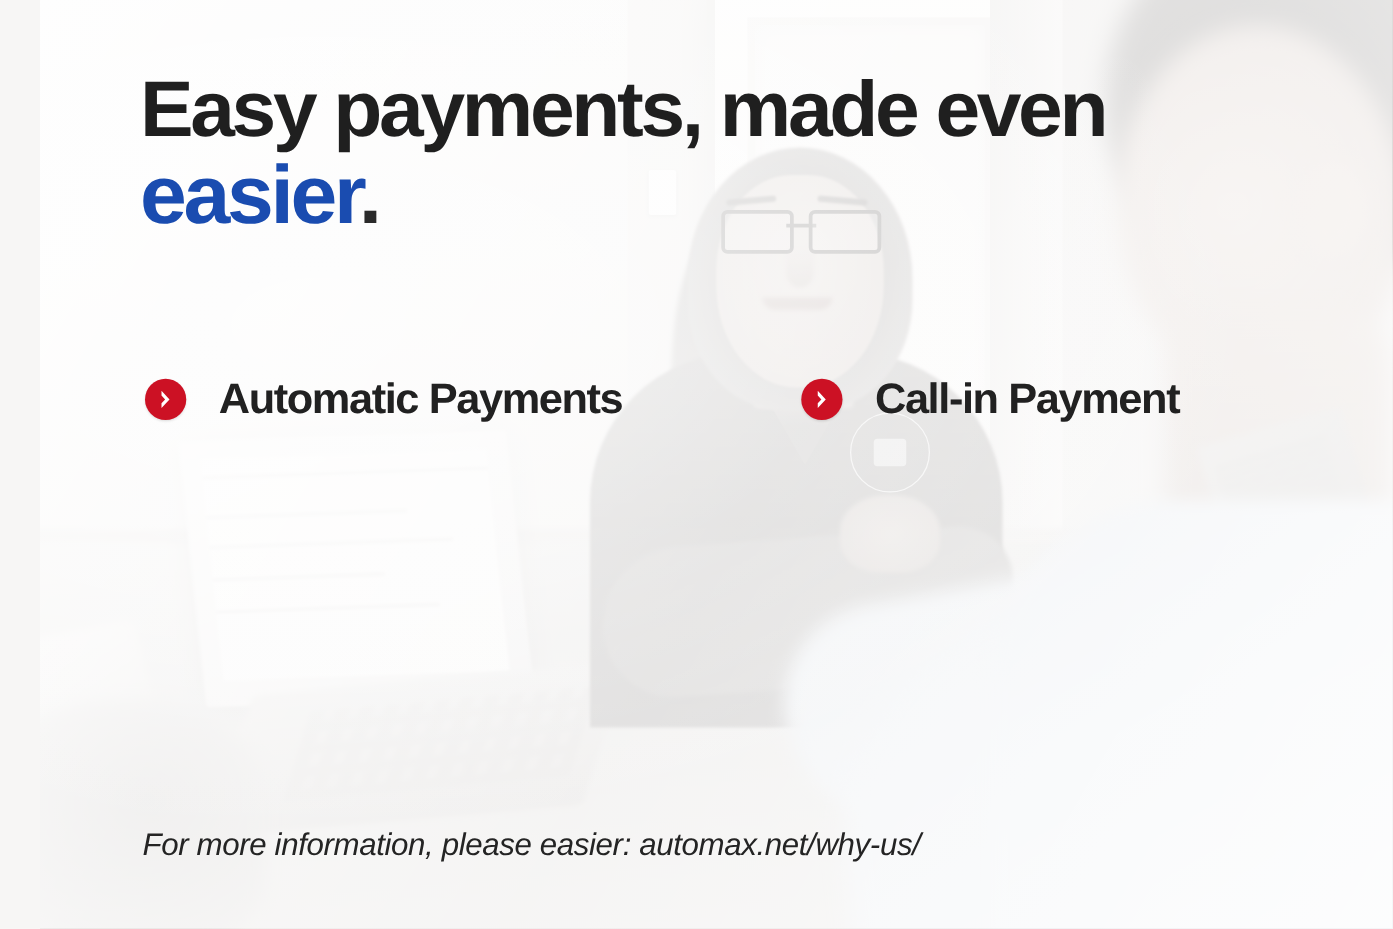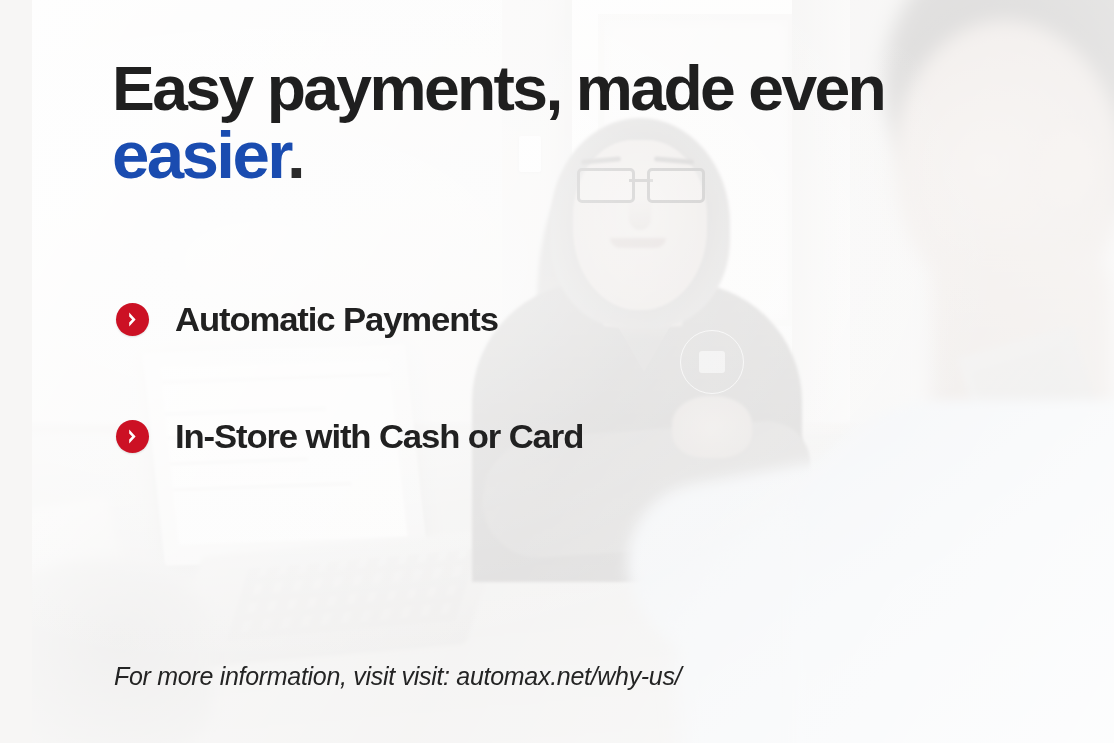--- a/index.html
+++ b/index.html
@@ -370,32 +370,30 @@
 
       <div class="brow">
         <div class="bitem col1">
           <span class="ico">
             <svg width="33" height="33" viewBox="0 0 33 33" aria-hidden="true">
               <path d="M13.2 9.6 L19.6 16.5 L13.2 23.4 L13.2 19.6 L16.1 16.5 L13.2 13.4 Z" fill="#ffffff"></path>
             </svg>
           </span>
           <span class="txt">Automatic Payments</span>
         </div>
-      </div>
-
-
-      <div class="brow">
-        <div class="bitem col1">
+        <div class="bitem col2">
           <span class="ico">
             <svg width="33" height="33" viewBox="0 0 33 33" aria-hidden="true">
               <path d="M13.2 9.6 L19.6 16.5 L13.2 23.4 L13.2 19.6 L16.1 16.5 L13.2 13.4 Z" fill="#ffffff"></path>
             </svg>
           </span>
-          <span class="txt">In-Store with Cash or Card</span>
+          <span class="txt">Call-in Payment</span>
         </div>
       </div>
 
+
+
     </div>
 
-    <div class="footer">For more information, visit visit: automax.net/why-us/</div>
+    <div class="footer">For more information, please easier: automax.net/why-us/</div>
 
   </div>
 </div>
 
 </body></html>

